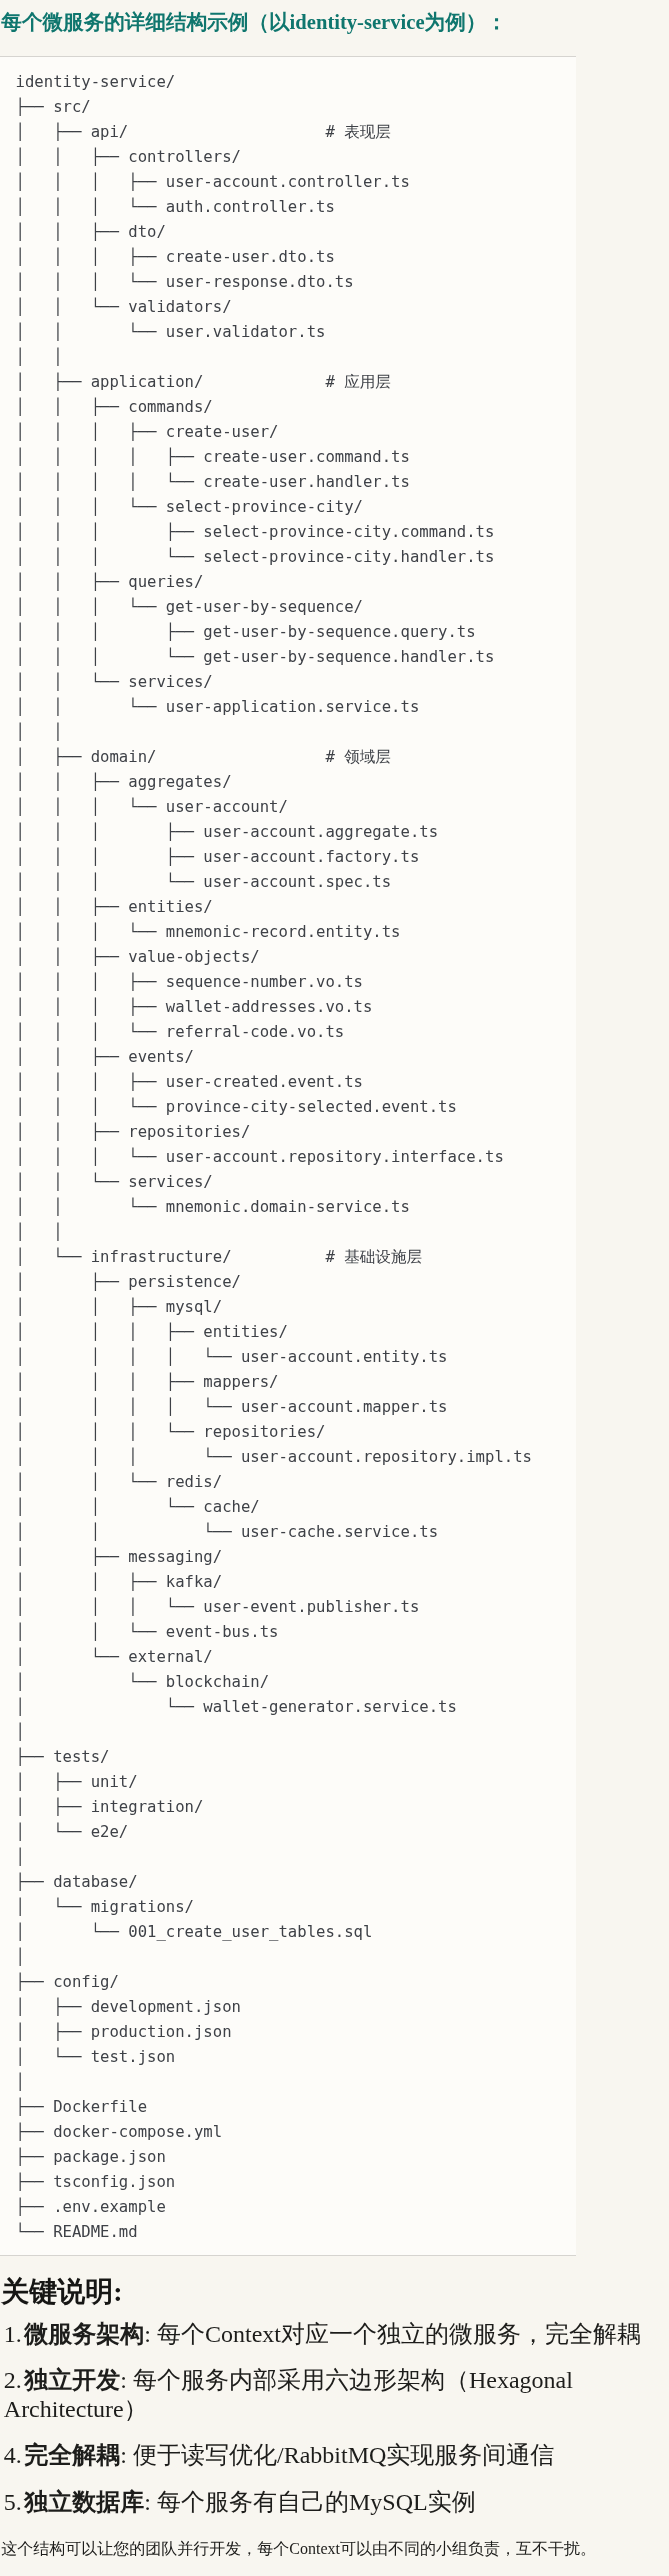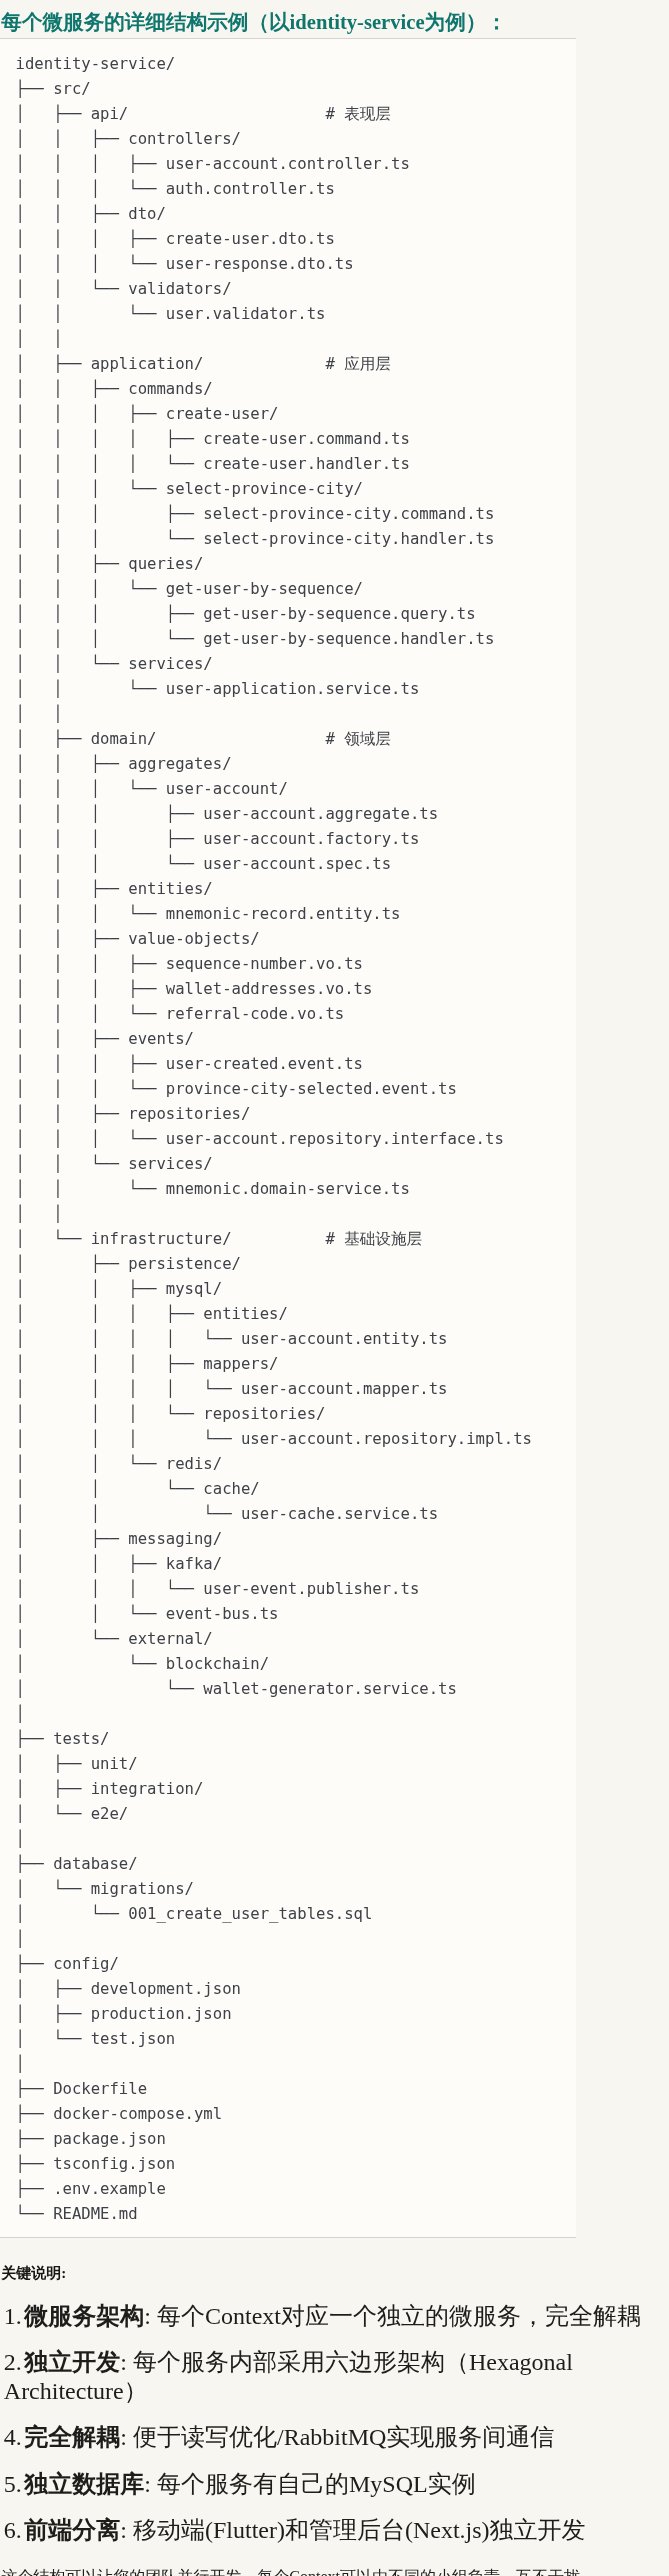--- a/index.html
+++ b/index.html
@@ -21,38 +21,38 @@
   .doc { width: 669px; }
   h1.page-title {
     font-size: 20.6px;
     line-height: 27.5px;
     font-weight: bold;
     margin: 0;
     padding: 8.8px 3.8px 0 1.3px;
     color: #0f766e;
   }
   .codeblock {
-    margin-top: 2px;
+    margin-top: 20px;
     background: var(--code-bg);
     border-top: 0.6px solid var(--border);
     border-bottom: 0.6px solid var(--border);
     width: 576px;
     overflow: hidden;
   }
   pre.tree {
     margin: 0;
     padding: 13px 12.5px 10px 15.6px;
     font-family: "DejaVu Sans Mono", "Liberation Mono", monospace;
     font-size: 15.6px;
     line-height: 25px;
     color: var(--code-text);
     white-space: pre;
   }
   h2.notes-heading {
-    font-size: 15px;
+    font-size: 28px;
     line-height: 25px;
     font-weight: bold;
     margin: 0;
     padding: 22.5px 1.3px 0 1.3px;
     color: #161614;
   }
   ol.notes-list {
     list-style: none;
     margin: 0;
     padding: 16.3px 1.3px 0 3.8px;
@@ -167,18 +167,17 @@
 └── README.md</pre>
   </div>
 
   <h2 class="notes-heading">关键说明:</h2>
 
   <ol class="notes-list" id="notes-list">
       <li><span class="note-num">1.</span><span class="note-label">微服务架构</span><span class="note-text">: 每个Context对应一个独立的微服务，完全解耦</span></li>
       <li><span class="note-num">2.</span><span class="note-label">独立开发</span><span class="note-text">: 每个服务内部采用六边形架构（Hexagonal Architecture）</span></li>
       <li><span class="note-num">4.</span><span class="note-label">完全解耦</span><span class="note-text">: 便于读写优化/RabbitMQ实现服务间通信</span></li>
       <li><span class="note-num">5.</span><span class="note-label">独立数据库</span><span class="note-text">: 每个服务有自己的MySQL实例</span></li>
-      <li><span class="note-num">6.</span><span class="note-label">前端分离</span><span class="note-text">: 移动端(Flutter)和管理后台(Next.js)独立开发</span></li>
     </ol>
 
   <p class="closing">这个结构可以让您的团队并行开发，每个Context可以由不同的小组负责，互不干扰。</p>
 </div>
 
 
 </body></html>

